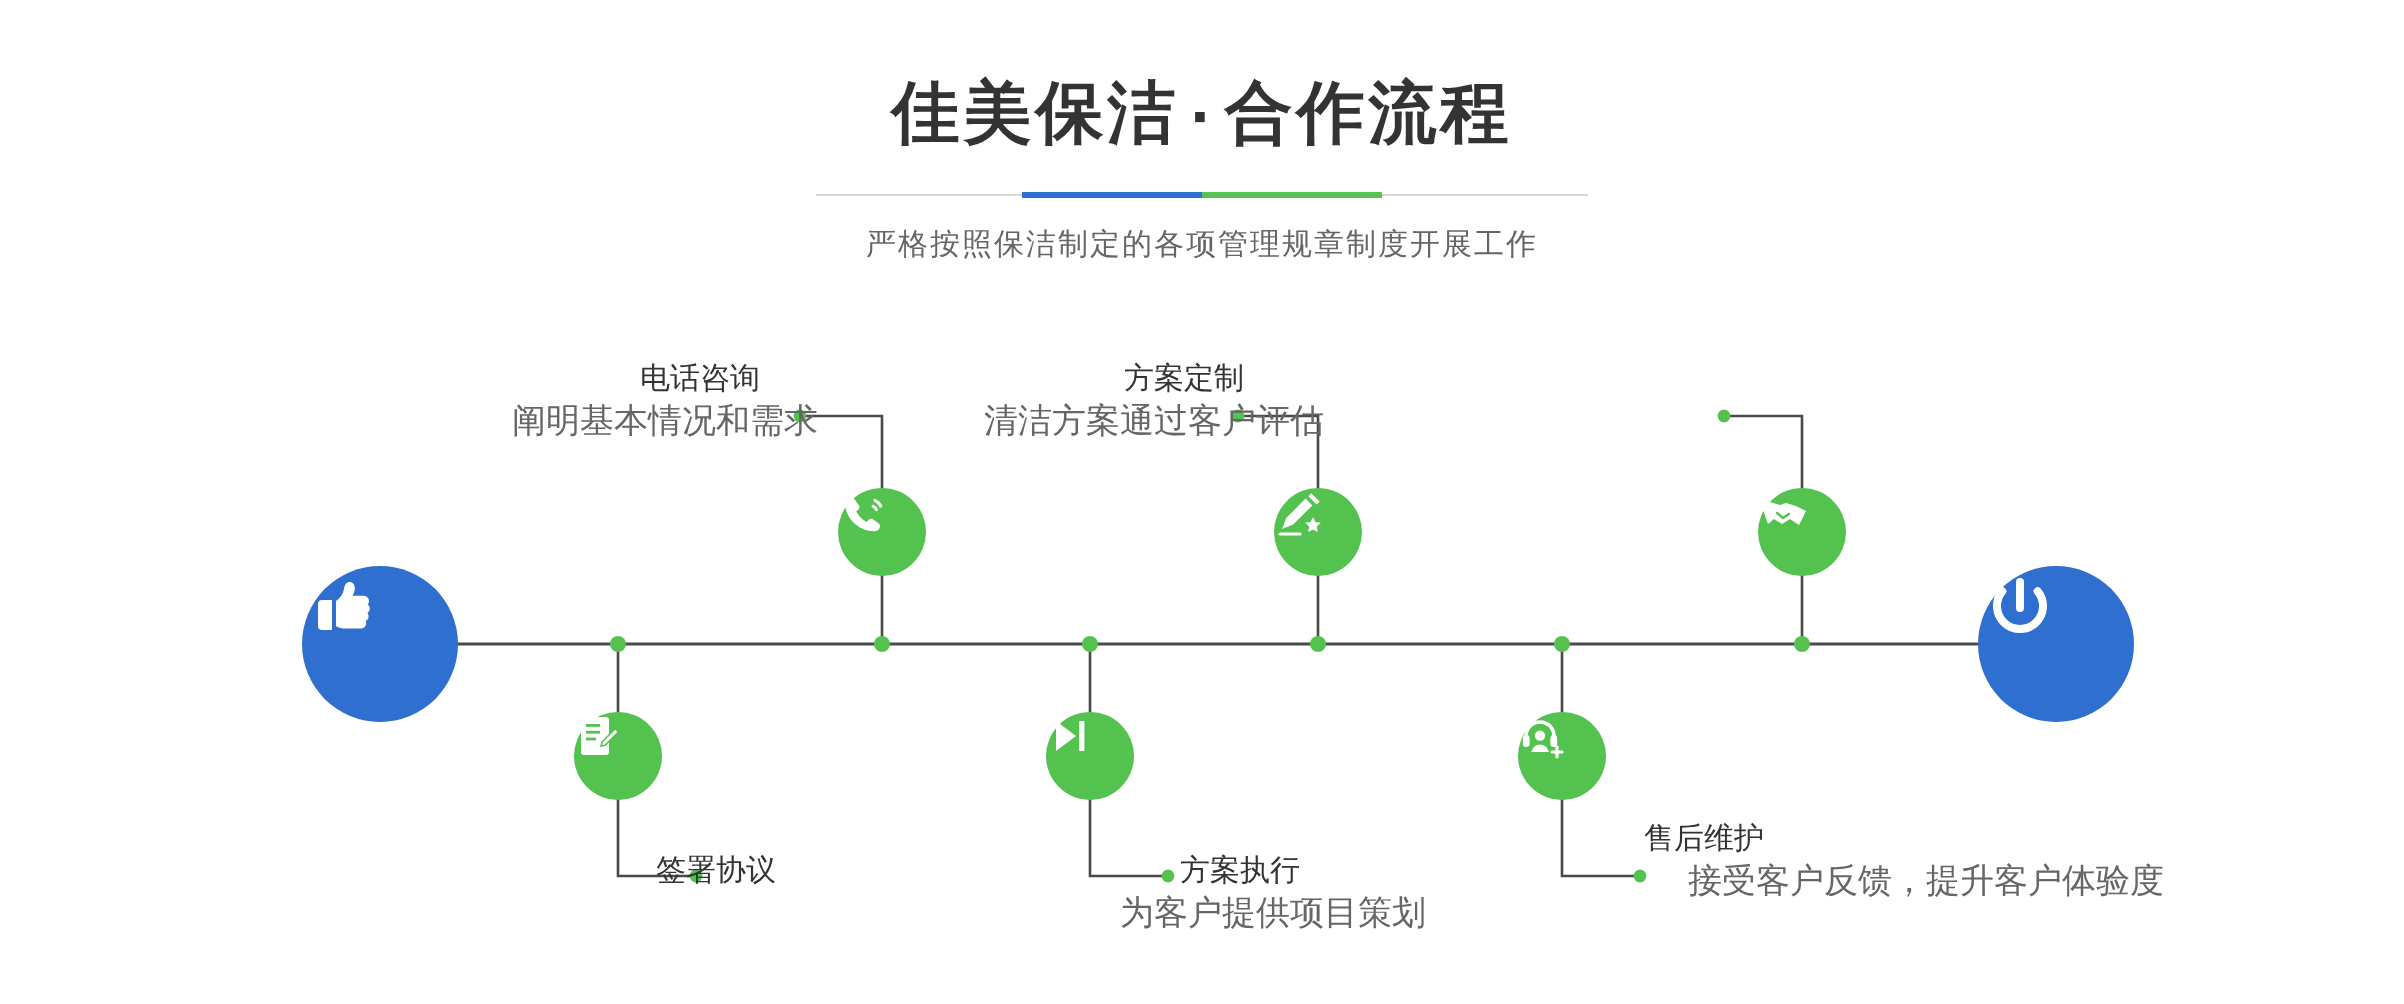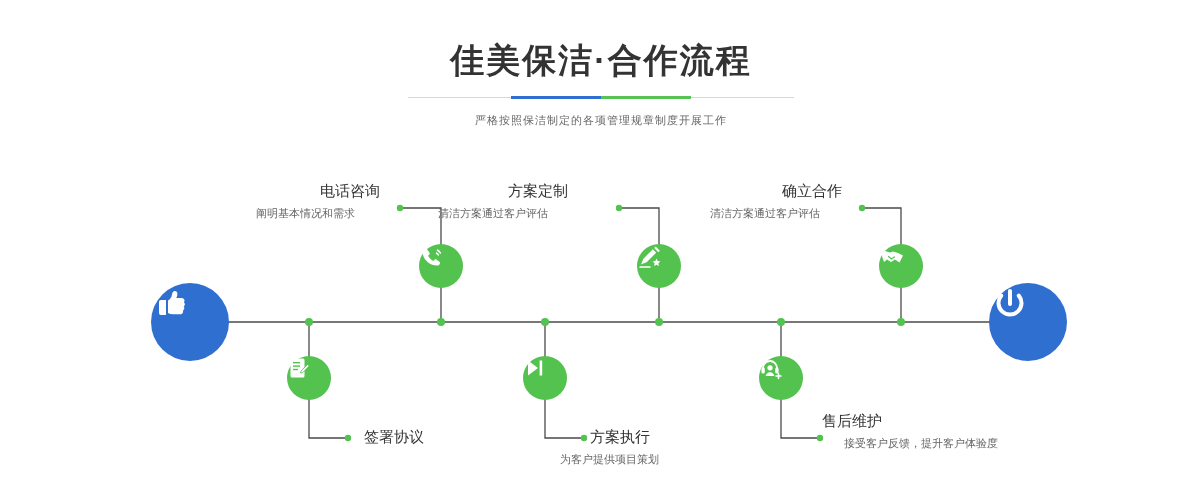--- a/index.html
+++ b/index.html
@@ -10,20 +10,21 @@
     width: 1202px;
     height: 502px;
     background: #ffffff;
     font-family: "Liberation Sans", sans-serif;
     overflow: hidden;
   }
   #stage {
     position: relative;
     width: 1202px;
     height: 502px;
+    font-family: Liberation Mono, monospace;
   }
 
   
   .header {
     position: absolute;
     top: 0;
     left: 0;
     width: 1202px;
     text-align: center;
   }
@@ -60,21 +61,21 @@
   .rule-green {
     position: absolute;
     left: 193px;
     top: 0;
     width: 90px;
     height: 3px;
     background: #58c254;
   }
   .subtitle {
     margin-top: 14px;
-    font-size: 11px;
+    font-size: 15px;
     color: #666666;
     letter-spacing: 1px;
   }
 
   
   .flow {
     position: absolute;
     left: 0;
     top: 150px;
     width: 1166px;
@@ -113,21 +114,21 @@
   .label {
     position: absolute;
     white-space: nowrap;
   }
   .label .lab-title {
     font-size: 15px;
     color: #333333;
     line-height: 22px;
   }
   .label .lab-desc {
-    font-size: 11px;
+    font-size: 17px;
     color: #666666;
     line-height: 22px;
   }
   .label.above { text-align: left; }
   .label.below { text-align: left; }
 </style>
 </head>
 <body>
 
 <div id="stage">
@@ -201,57 +202,53 @@
 
     <div class="node" style="left:287px; top:206px;">
       <svg width="24" height="24" viewBox="0 0 24 24">
         <rect x="3.5" y="2.5" width="14" height="19" rx="1.5" fill="#ffffff"></rect>
         <rect x="6" y="6" width="7" height="1.4" fill="#53c24f"></rect>
         <rect x="6" y="9.4" width="7" height="1.4" fill="#53c24f"></rect>
         <rect x="6" y="12.8" width="5" height="1.4" fill="#53c24f"></rect>
         <path d="M20.6 8.4l1.6 1.6-6.5 6.5-2.2.6.6-2.2 6.5-6.5z" fill="#ffffff" stroke="#53c24f" stroke-width="0.8"></path>
       </svg>
     </div>
-    <div class="label below" style="left:364px; top:276px;">
+    <div class="label below" style="left:328px; top:276px;">
       <div class="lab-title">签署协议</div>
     </div>
 
     <div class="node" style="left:637px; top:94px;">
       <svg width="26" height="26" viewBox="0 0 26 26">
         <path d="M4 20.5l2.2-5.6 9.6-9.6 3.4 3.4-9.6 9.6-5.6 2.2z" fill="#ffffff"></path>
         <path d="M17.2 4.1l1.5-1.5 4.1 4.1-1.5 1.5-4.1-4.1z" fill="#ffffff"></path>
         <path d="M3 23h10" stroke="#ffffff" stroke-width="1.6" stroke-linecap="round"></path>
         <path d="M19.5 14.5l1.2 2.5 2.7.4-2 1.9.5 2.7-2.4-1.3-2.4 1.3.5-2.7-2-1.9 2.7-.4 1.2-2.5z" fill="#ffffff"></path>
       </svg>
     </div>
-    <div class="label above" style="left:438px; top:30px;">
+    <div class="label above" style="left:492px; top:30px;">
       <div class="lab-title" style="margin-left:70px;">方案定制</div>
       <div class="lab-desc">清洁方案通过客户评估</div>
     </div>
 
     <div class="node" style="left:523px; top:206px;">
       <svg width="24" height="24" viewBox="0 0 24 24">
         <path d="M5 4.5l10 7.5-10 7.5V4.5z" fill="#ffffff"></path>
         <rect x="16.6" y="4.5" width="2.6" height="15" fill="#ffffff"></rect>
       </svg>
     </div>
     <div class="label below" style="left:590px; top:276px;">
       <div class="lab-title">方案执行</div>
       <div class="lab-desc" style="margin-left:-30px;">为客户提供项目策划</div>
     </div>
 
     <div class="node" style="left:879px; top:94px;">
       <svg width="26" height="26" viewBox="0 0 26 26">
         <path d="M2 9.5l4-2.5 5 1.5 3-1 5 1.5 5 2.5-3.5 7-4.5-3-4 2.5-4-2.5-3 2.5L2 9.5z" fill="#ffffff"></path>
         <path d="M9.5 12.5l3 2.5 3-2" stroke="#53c24f" stroke-width="1.2" fill="none" stroke-linecap="round"></path>
       </svg>
-    </div>
-    <div class="label above" style="left:710px; top:30px;">
-      <div class="lab-title" style="margin-left:72px;">确立合作</div>
-      <div class="lab-desc">清洁方案通过客户评估</div>
     </div>
 
     <div class="node" style="left:759px; top:206px;">
       <svg width="24" height="24" viewBox="0 0 24 24">
         <path d="M4 12a7 7 0 0 1 14 0" stroke="#ffffff" stroke-width="1.8" fill="none" stroke-linecap="round"></path>
         <rect x="2.4" y="11.5" width="3.4" height="6" rx="1.6" fill="#ffffff"></rect>
         <rect x="16.2" y="11.5" width="3.4" height="6" rx="1.6" fill="#ffffff"></rect>
         <circle cx="11" cy="11.8" r="2.6" fill="#ffffff"></circle>
         <path d="M6.6 20c.6-2.4 2.3-3.8 4.4-3.8s3.8 1.4 4.4 3.8H6.6z" fill="#ffffff"></path>
         <path d="M19.5 17.5v5M17 20h5" stroke="#ffffff" stroke-width="1.6" stroke-linecap="round"></path>

